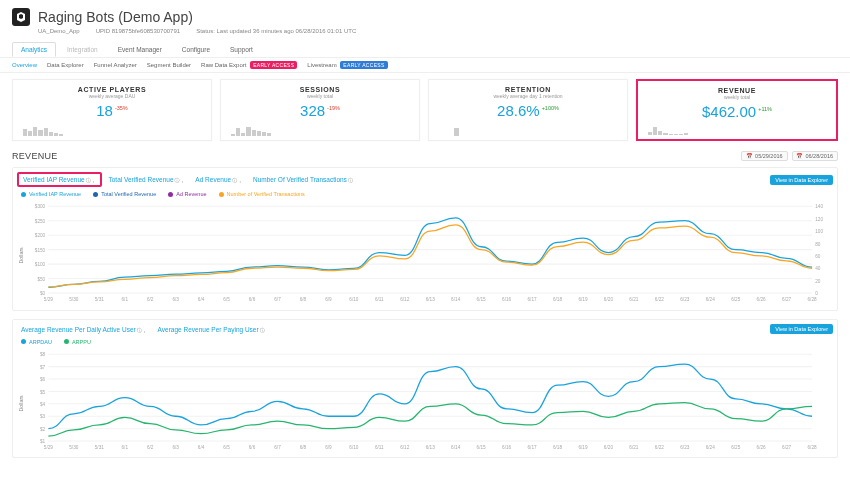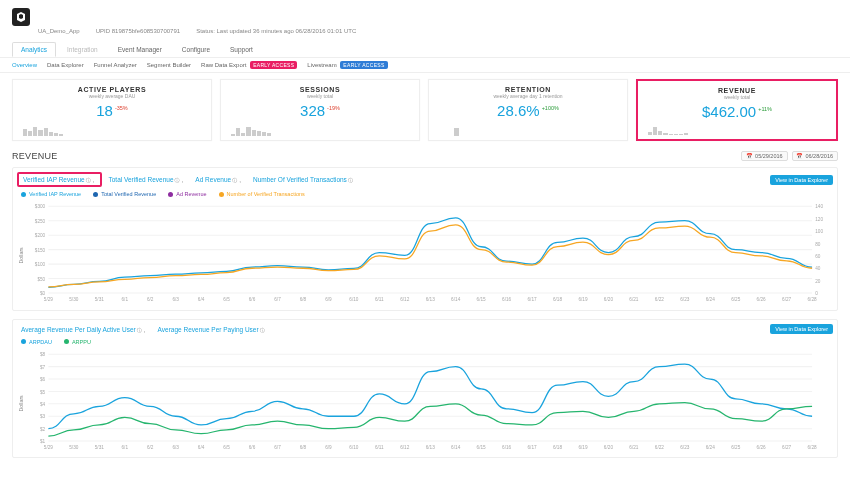--- a/index.html
+++ b/index.html
@@ -50,20 +50,21 @@
 </style>
 </head>
 <body>
 
 <div class="header">
   <div class="logo">
     <svg viewBox="0 0 24 24">
         <path d="M12 2 L20 6 L20 18 L12 22 L4 18 L4 6 Z M12 6 L8 8 L8 14 L12 16 L16 14 L16 8 Z"></path>
       </svg>
   </div>
+  <div class="app-title">Raging Bots (Demo App)</div>
 </div>
 <div class="subhead">
   <span>UA_Demo_App</span>
   <span>UPID 819875bfe608530700791</span>
   <span>Status: Last updated 36 minutes ago 06/28/2016 01:01 UTC</span>
 </div>
 
 <div class="tabs-row">
   <div class="tab active">Analytics</div>
   <div class="tab muted">Integration</div>

